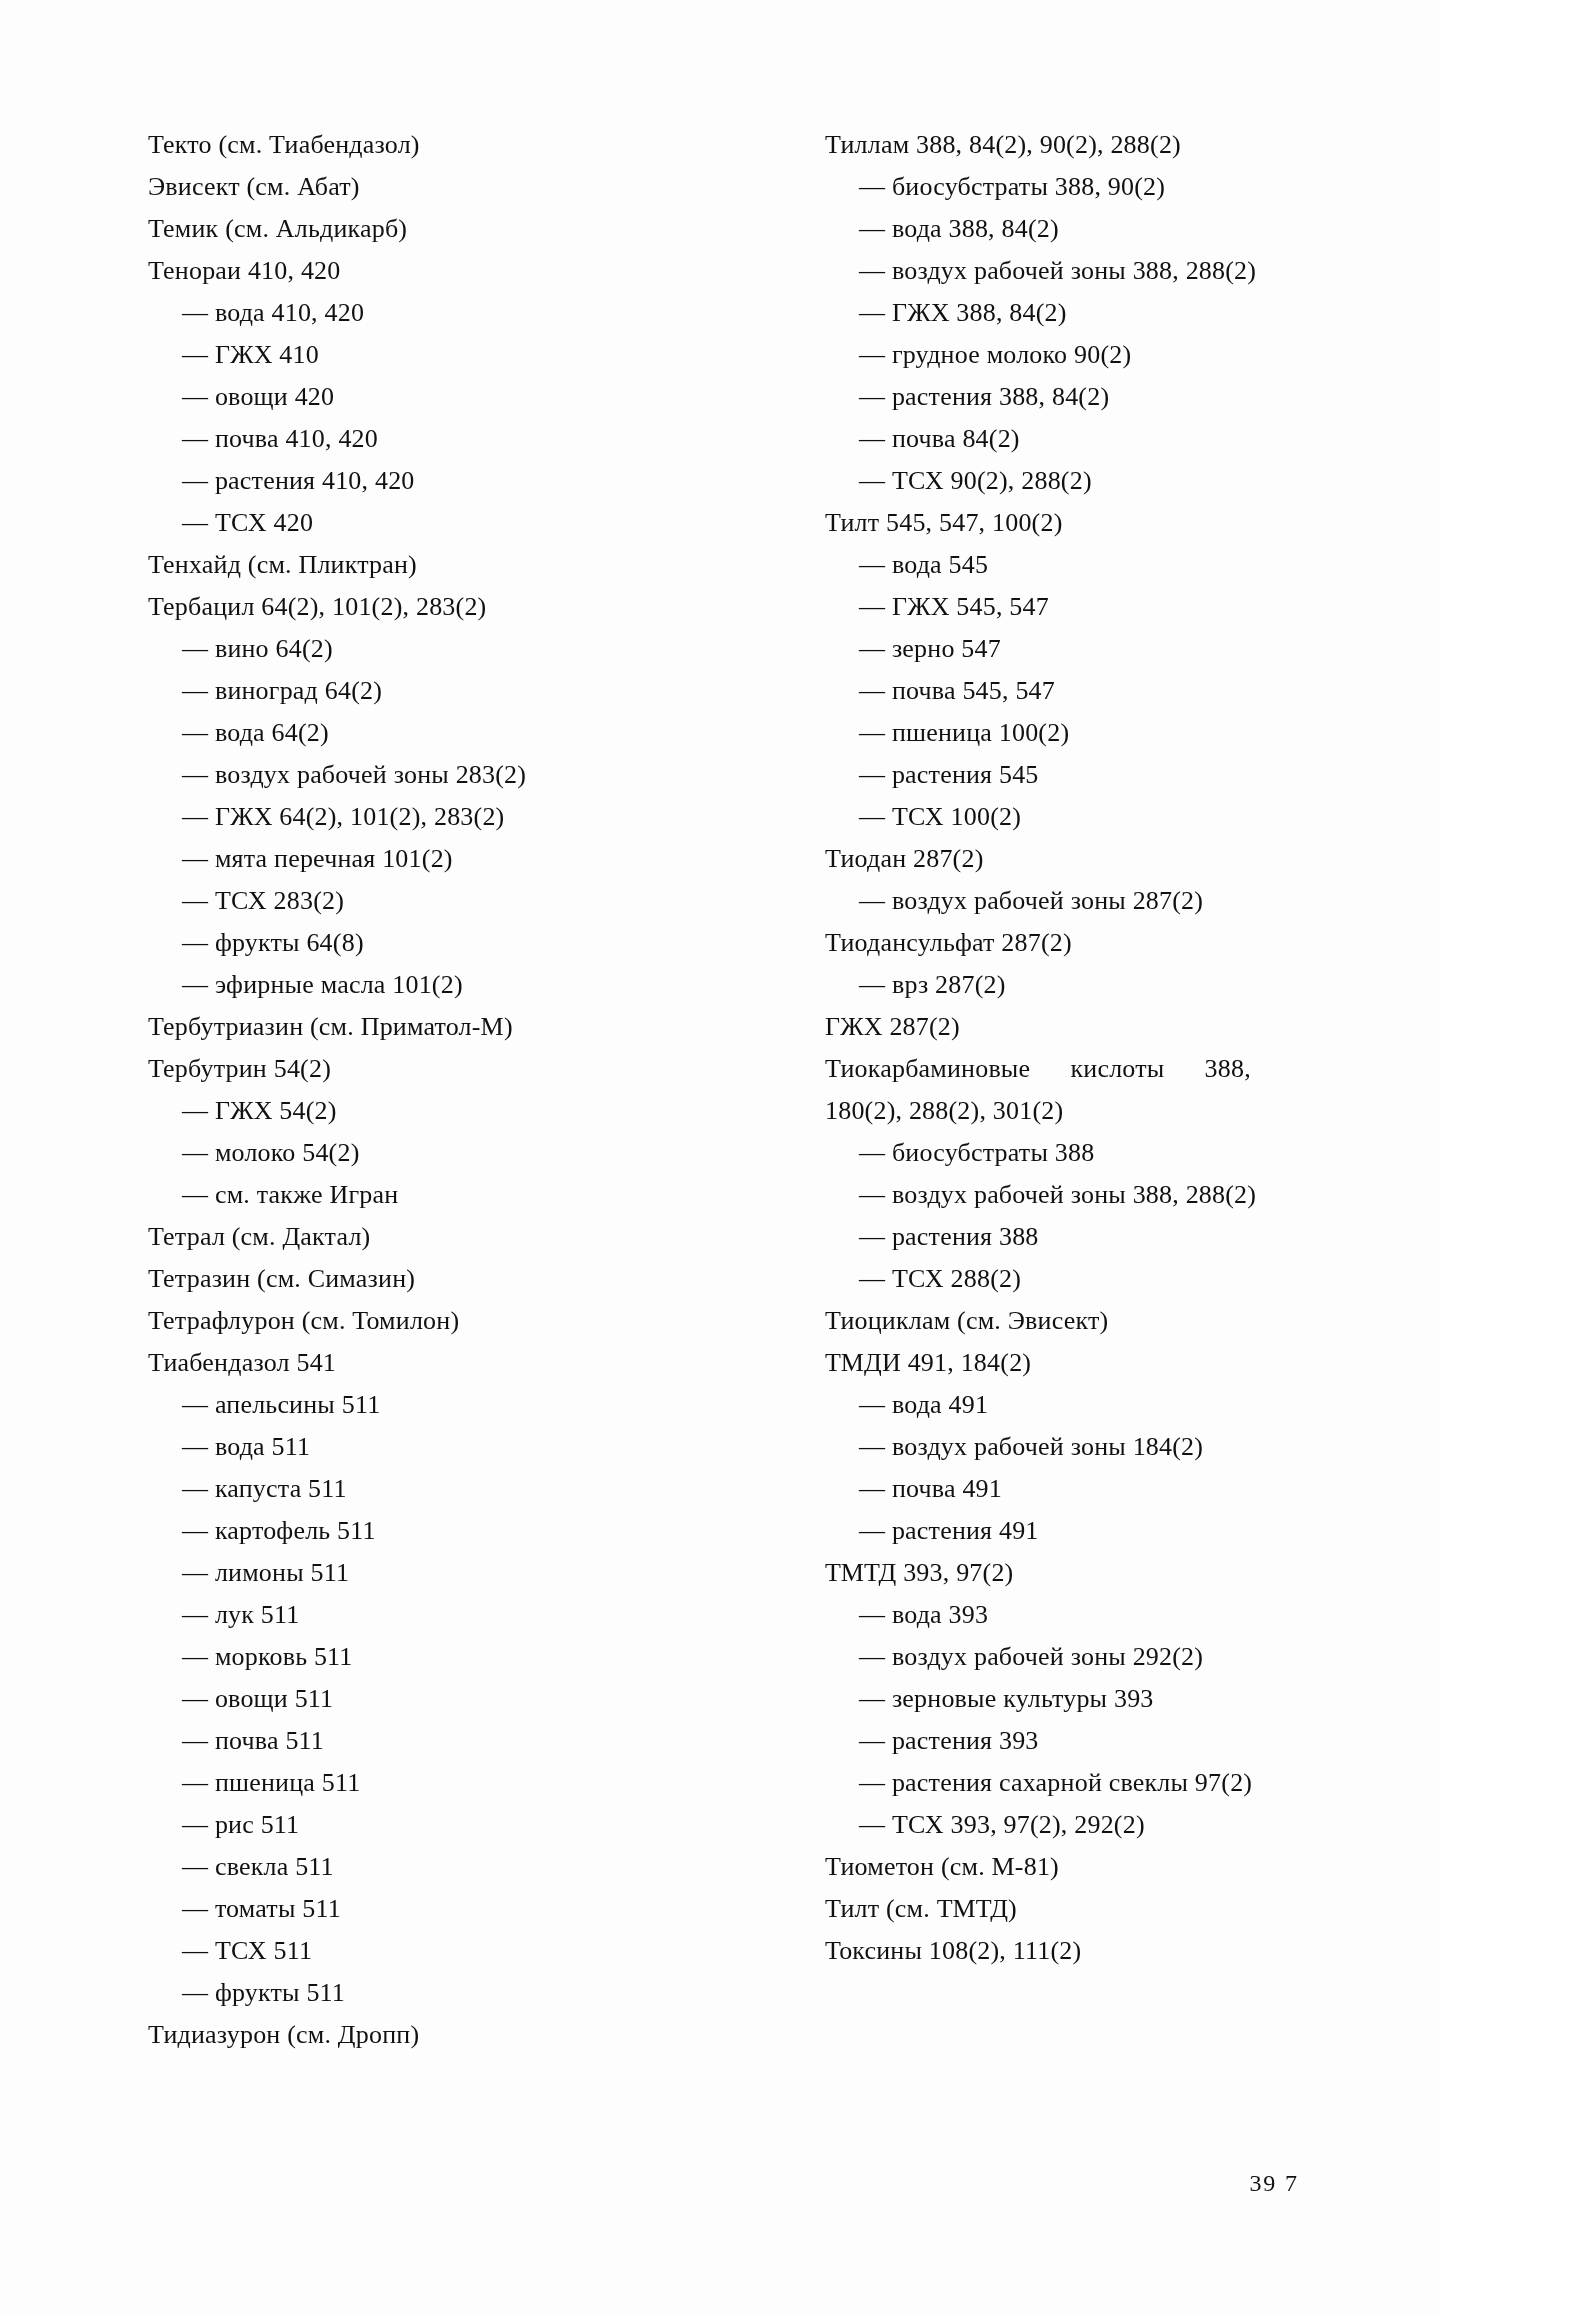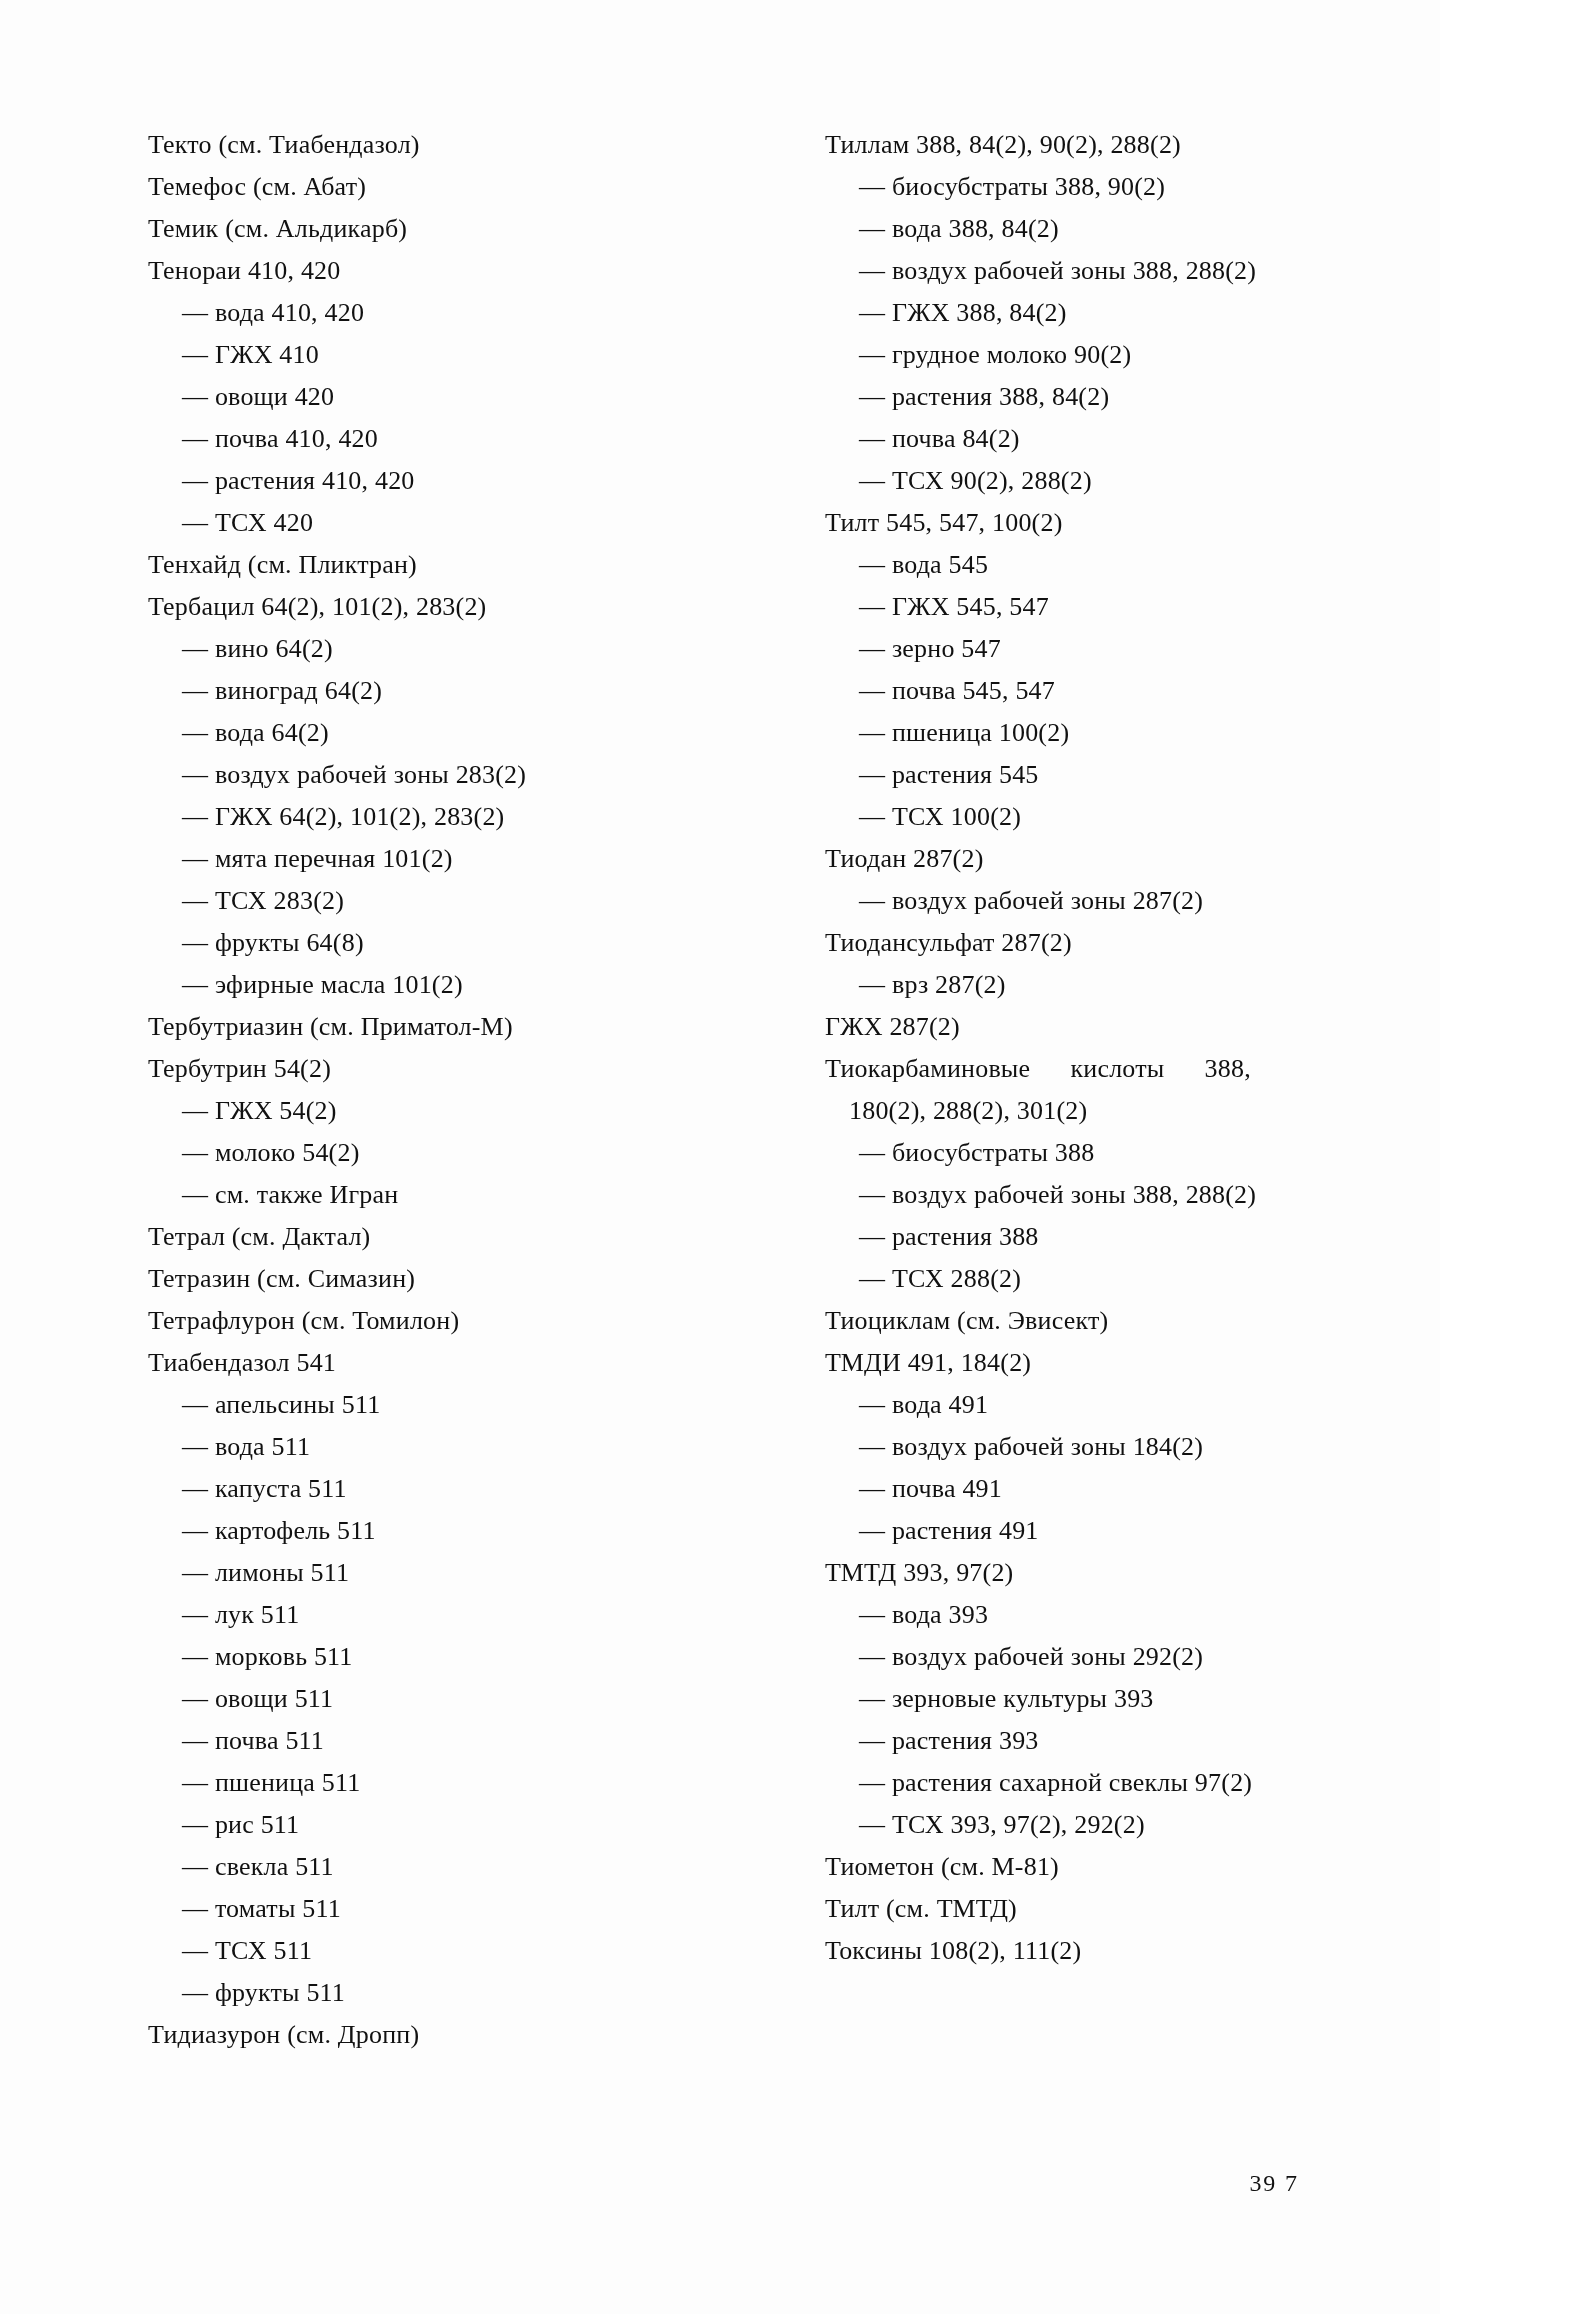--- a/index.html
+++ b/index.html
@@ -43,39 +43,38 @@
   }
   .entry.head {
     text-indent: 0;
     padding-left: 0;
   }
   .entry.sub {
     padding-left: 34px;
   }
   .entry.wrap {
     padding-left: 0;
-    margin-left: 24px;
   }
   .page-number {
     position: absolute;
     right: 141px;
     bottom: 117px;
     font-size: 24px;
     letter-spacing: 1.9px;
     font-family: "Liberation Serif", serif;
   }
 </style>
 </head>
 <body>
 
 <div class="page">
   <div class="columns">
     <div class="column" id="col0">
         <div class="entry head">Текто (см. Тиабендазол)</div>
-        <div class="entry head">Темефос (см. Абат)</div>
+        <div class="entry head">Эвисект (см. Абат)</div>
         <div class="entry head">Темик (см. Альдикарб)</div>
         <div class="entry head">Тенораи 410, 420</div>
         <div class="entry sub">— вода 410, 420</div>
         <div class="entry sub">— ГЖХ 410</div>
         <div class="entry sub">— овощи 420</div>
         <div class="entry sub">— почва 410, 420</div>
         <div class="entry sub">— растения 410, 420</div>
         <div class="entry sub">— ТСХ 420</div>
         <div class="entry head">Тенхайд (см. Пликтран)</div>
         <div class="entry head">Тербацил 64(2), 101(2), 283(2)</div>

